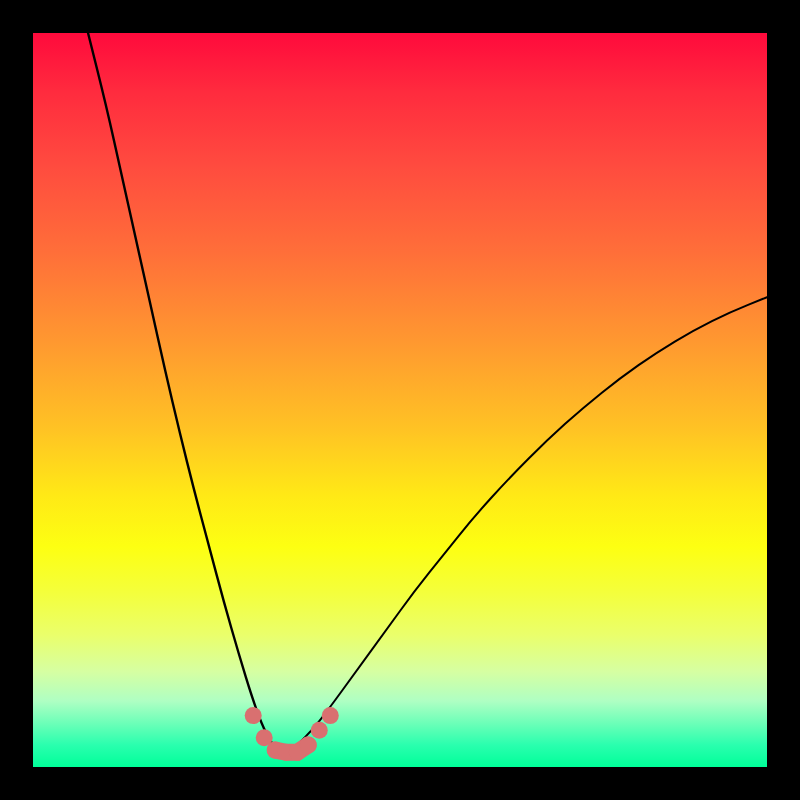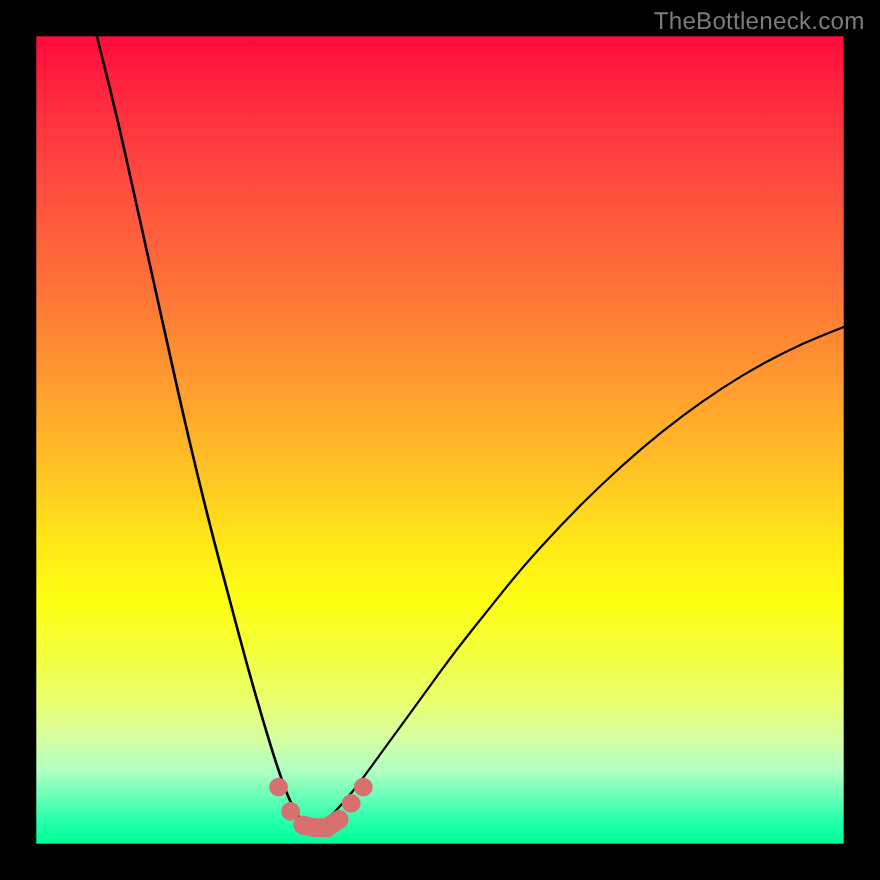--- a/index.html
+++ b/index.html
@@ -79,14 +79,13 @@
         <circle cx="231.21" cy="704.64" r="8.5" fill="#d97070"></circle>
         <circle cx="242.22" cy="717.118" r="8.5" fill="#d97070"></circle>
         <circle cx="253.23" cy="719.32" r="8.5" fill="#d97070"></circle>
         <circle cx="264.24" cy="719.32" r="8.5" fill="#d97070"></circle>
         <circle cx="275.25" cy="711.98" r="8.5" fill="#d97070"></circle>
         <circle cx="286.26" cy="697.3" r="8.5" fill="#d97070"></circle>
         <circle cx="297.27000000000004" cy="682.62" r="8.5" fill="#d97070"></circle>
       </g>
   </svg>
 
-  <div class="watermark">TheBottleneck.com</div>
 </div>
 
 </body></html>

